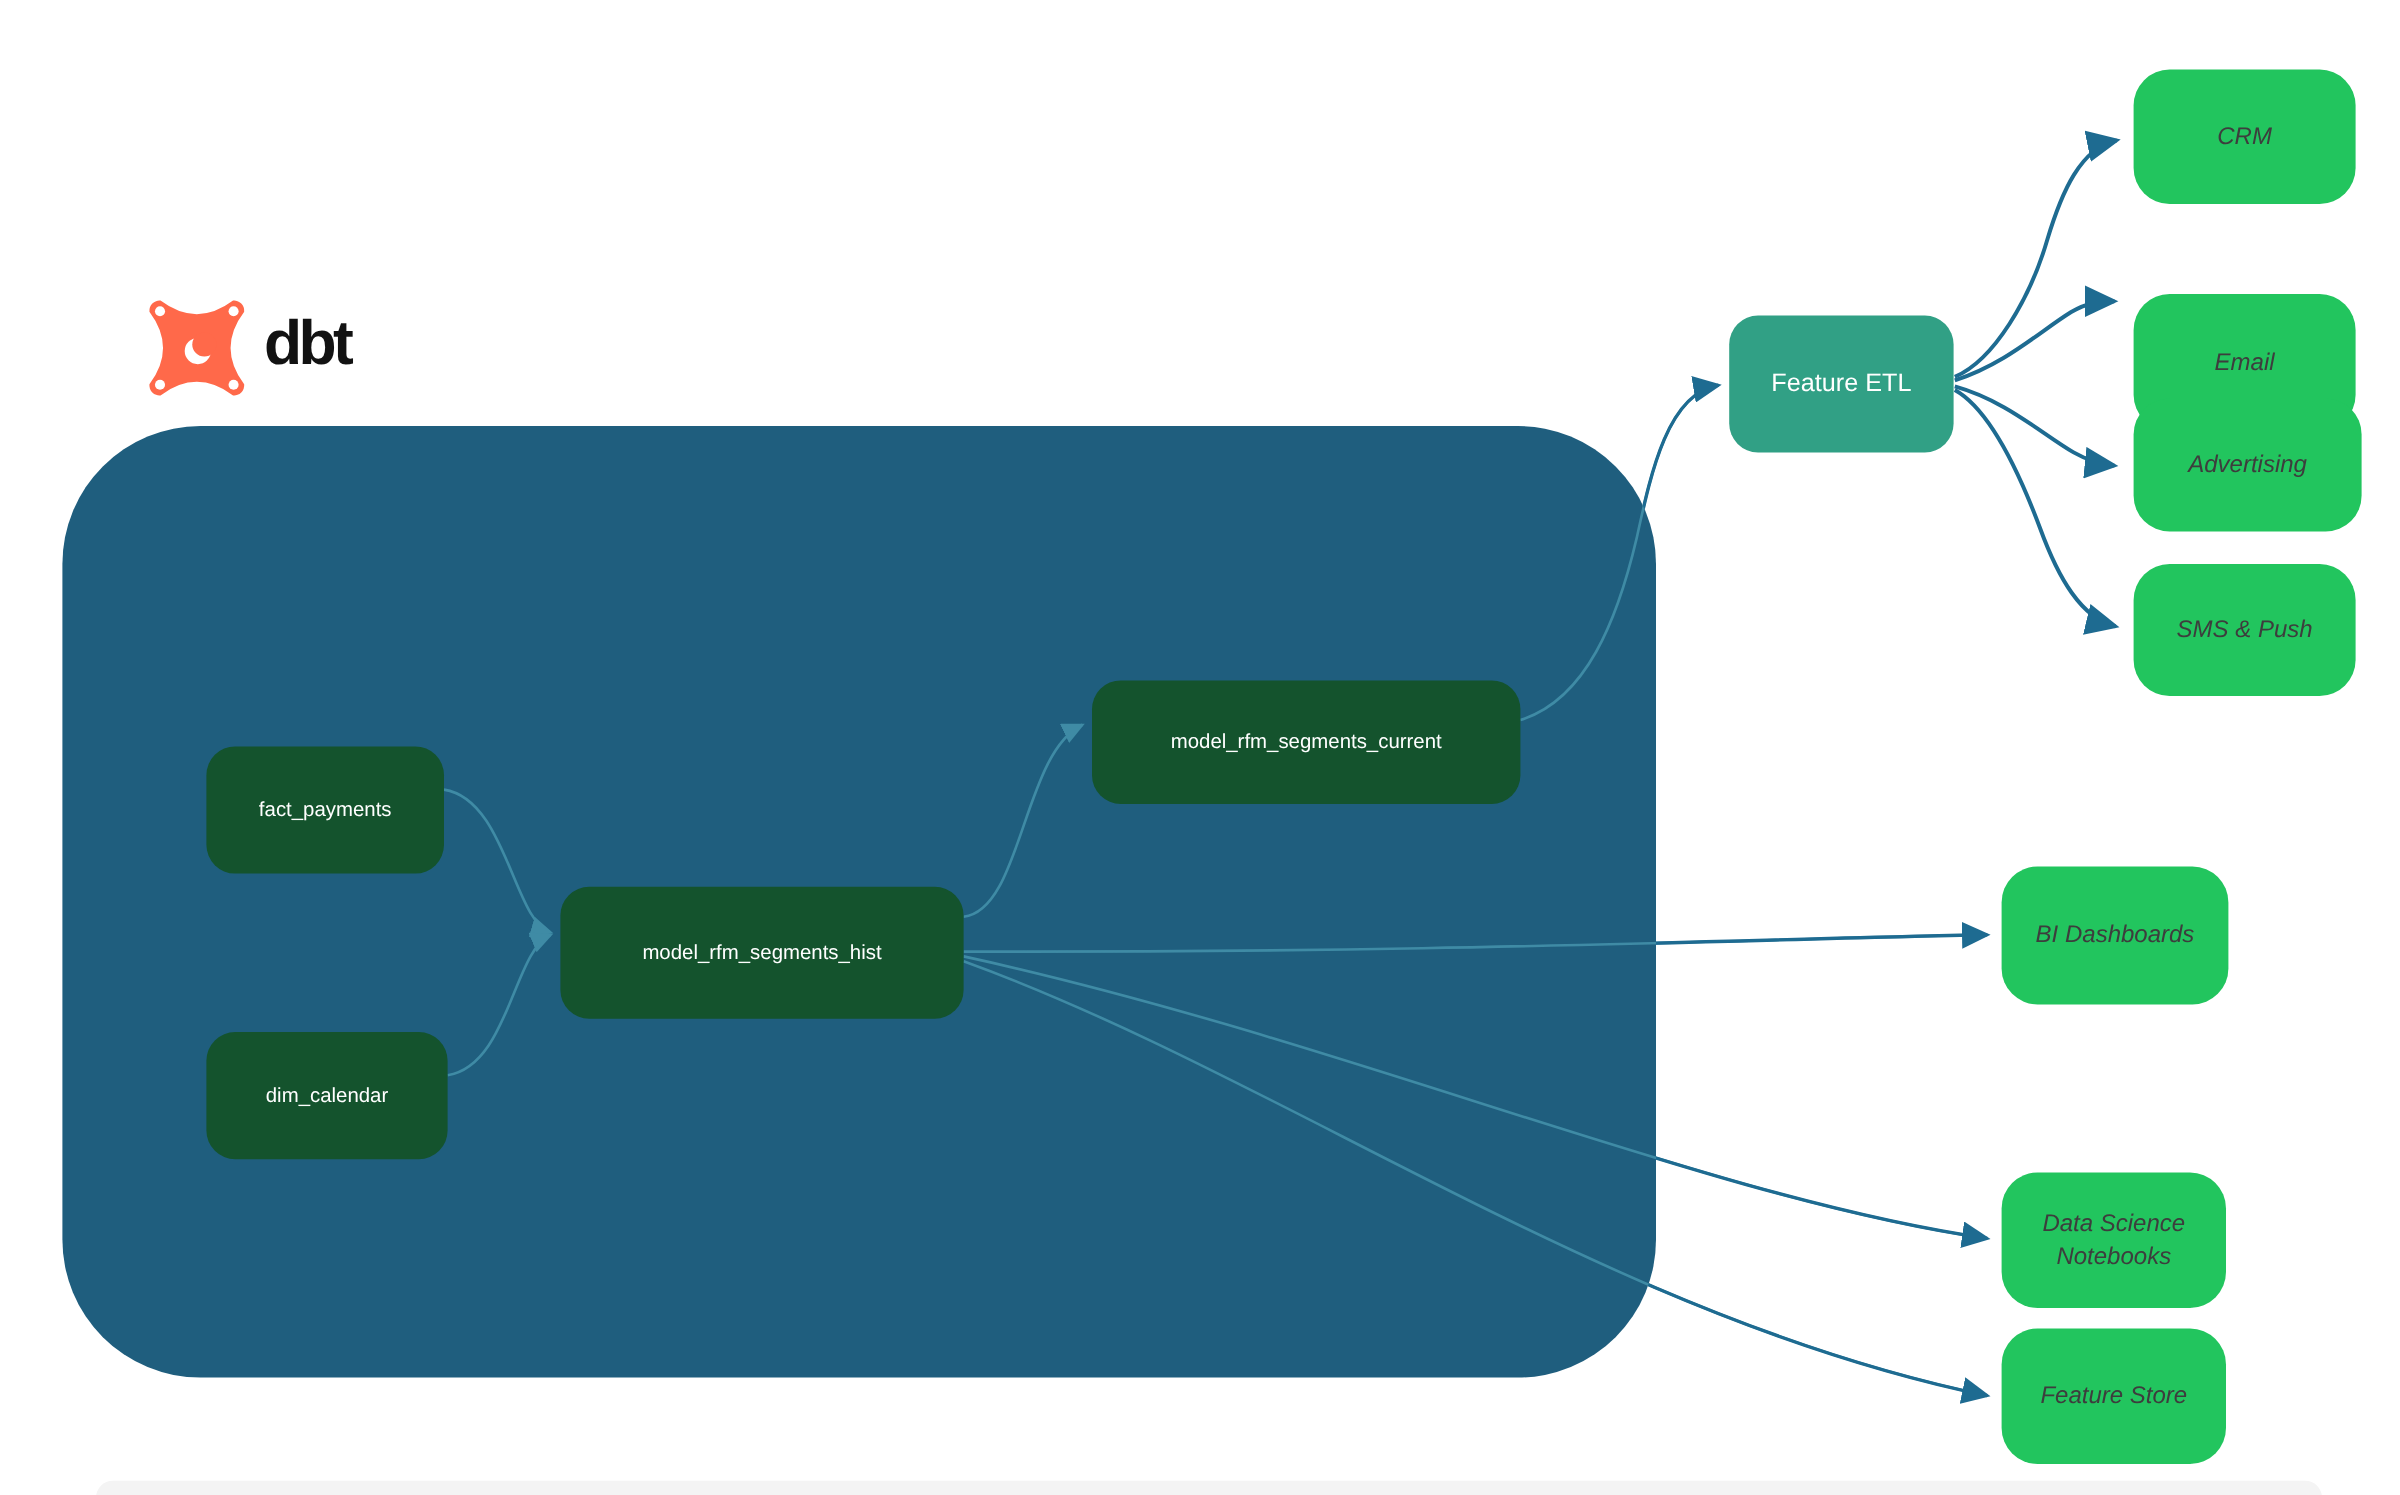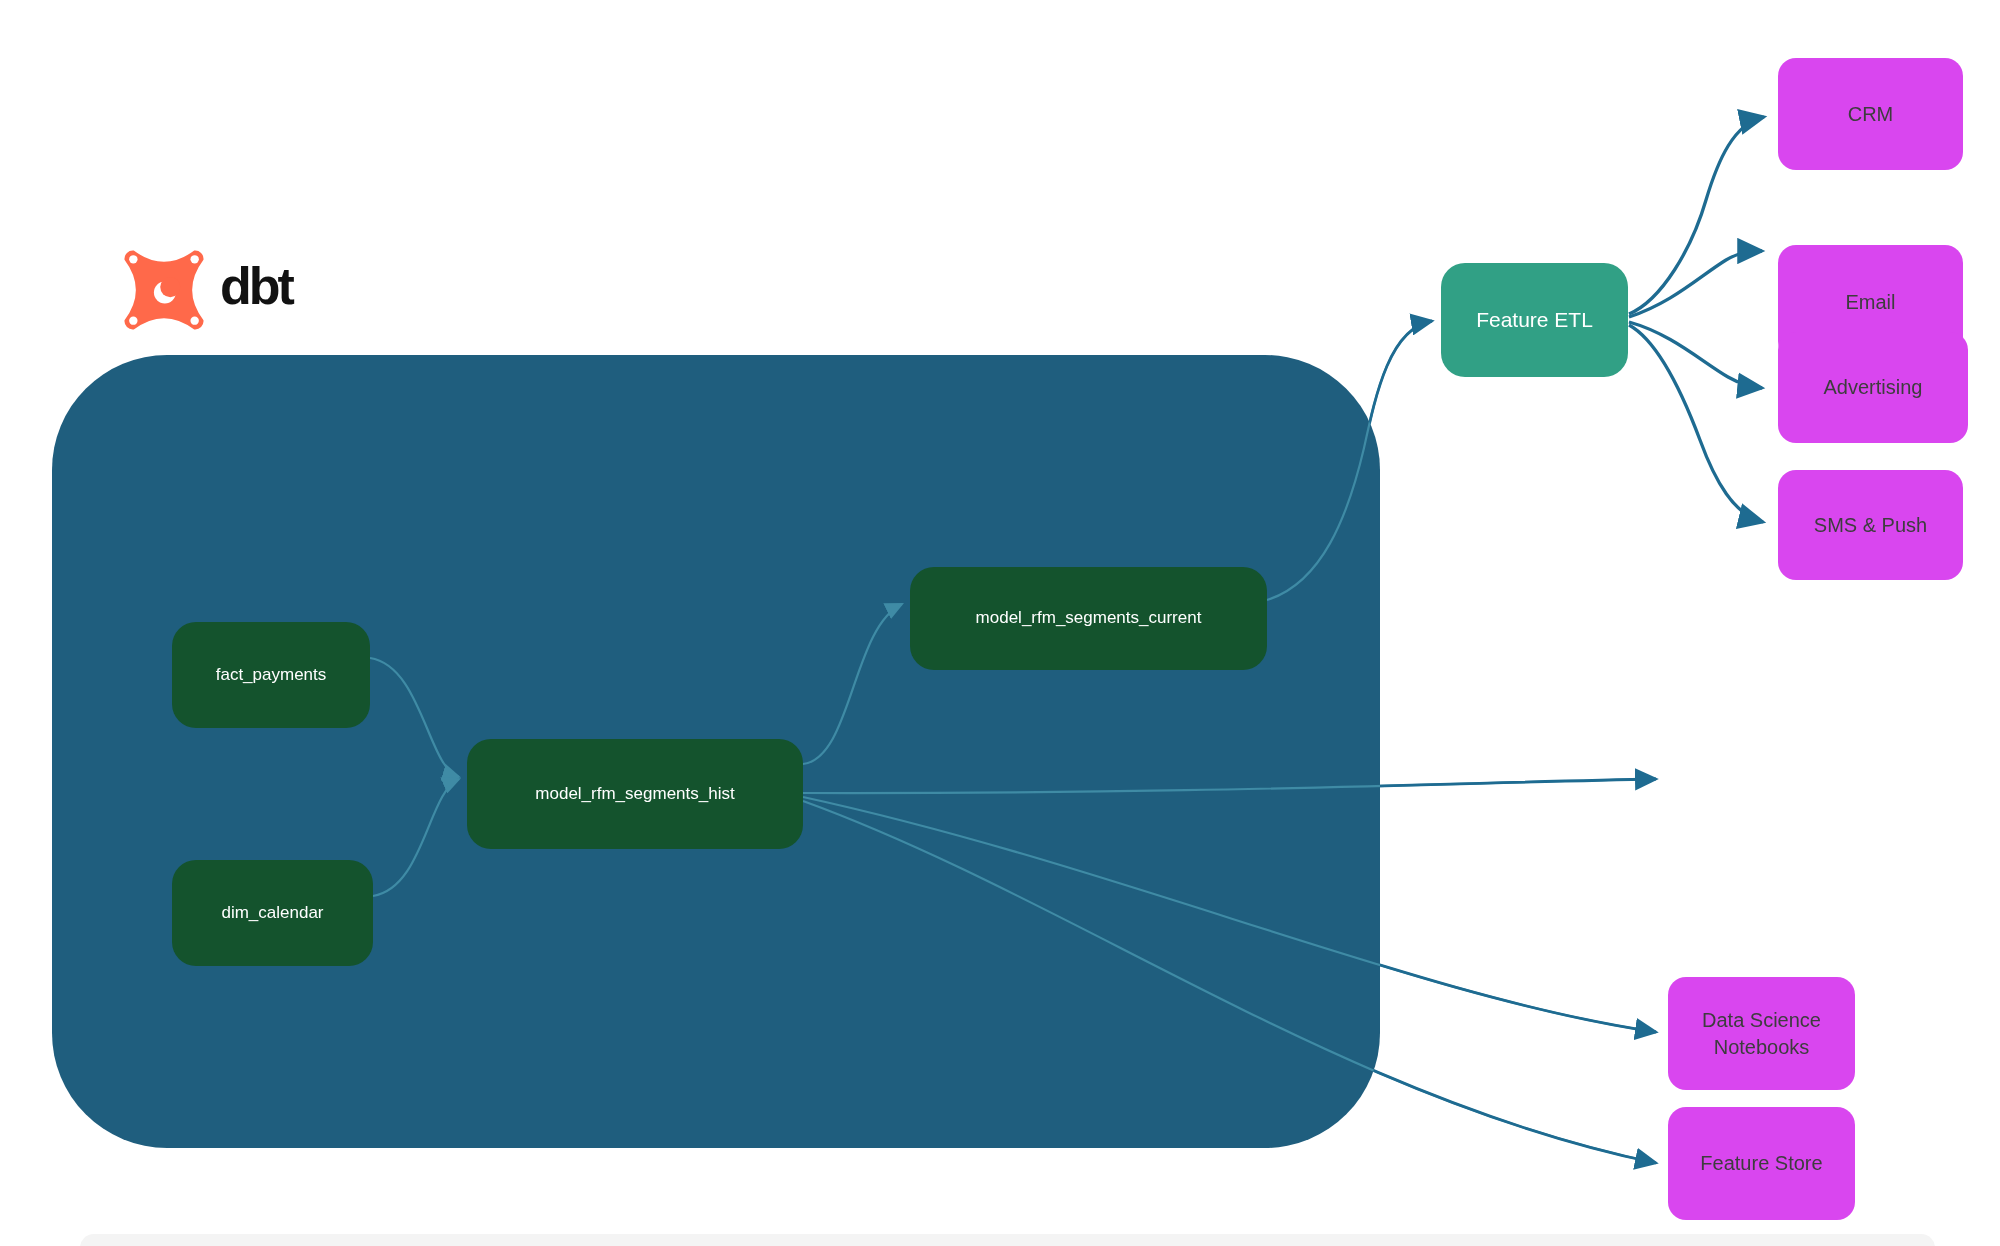--- a/index.html
+++ b/index.html
@@ -60,24 +60,25 @@
     border-radius: 24px;
     margin-top: 16px;
   }
   .node-retl {
     background: #31a085;
     color: #ffffff;
     font-size: 21px;
     border-radius: 24px;
   }
   .node-dest {
-    background: #d946ef;
+    background: #22c55e;
     color: #3d3d3d;
     font-size: 20px;
-    border-radius: 18px;
+    border-radius: 30px;
+    font-style: italic;
   }
   
   .n-fact      { left: 172px;  top: 606px;  width: 198px; height: 106px; border-radius: 24px; }
   .n-dim       { left: 172px;  top: 844px;  width: 201px; height: 106px; }
   .n-hist      { left: 467px;  top: 723px;  width: 336px; height: 110px; }
   .n-current   { left: 910px;  top: 551px;  width: 357px; height: 103px; }
   .n-retl      { left: 1441px; top: 263px;  width: 187px; height: 114px; }
   .n-crm       { left: 1778px; top: 58px;   width: 185px; height: 112px; }
   .n-email     { left: 1778px; top: 197px;  width: 185px; height: 114px; margin-top: 48px; }
   .n-adv       { left: 1778px; top: 332px;  width: 190px; height: 111px; }
@@ -178,20 +179,23 @@
   </div>
   <div class="node node-dest n-email">
     <span>Email</span>
   </div>
   <div class="node node-dest n-adv">
     <span>Advertising</span>
   </div>
   <div class="node node-dest n-sms">
     <span>SMS &amp; Push</span>
   </div>
+  <div class="node node-dest n-bi">
+    <span>BI Dashboards</span>
+  </div>
   <div class="node node-dest n-ds">
     <span>Data Science Notebooks</span>
   </div>
   <div class="node node-dest n-fs">
     <span>Feature Store</span>
   </div>
 
   <div class="bottom-peek"></div>
 
 </div>

